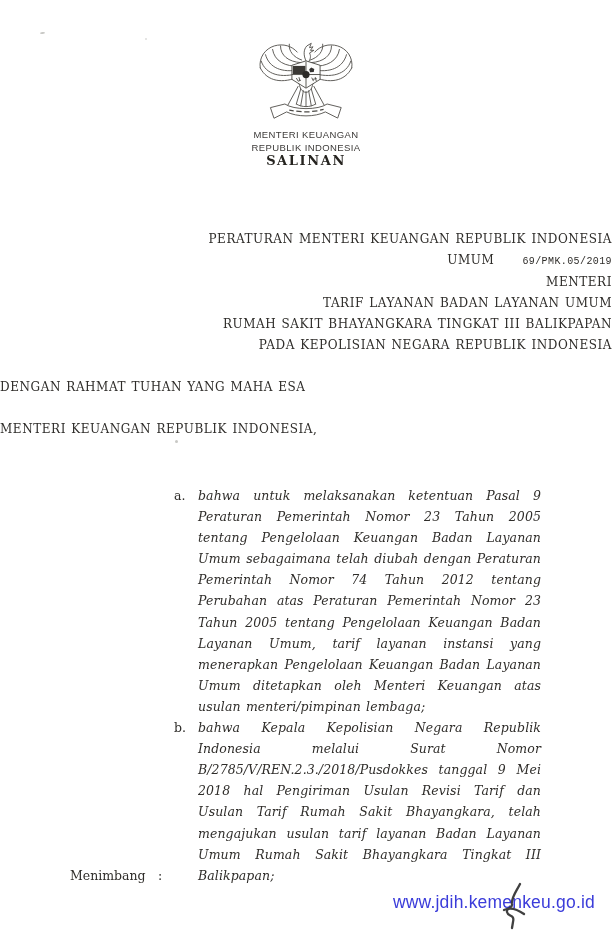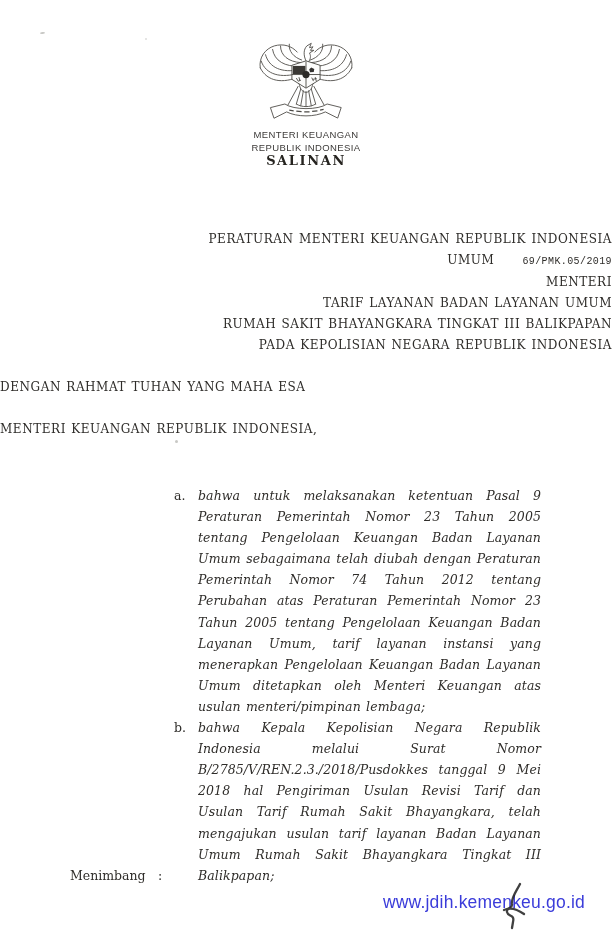--- a/index.html
+++ b/index.html
@@ -42,21 +42,21 @@
   .cons-colon{width:16px;flex:0 0 16px;}
   .cons-items{flex:1;}
   .cons-item{display:flex;align-items:flex-start;}
   .cons-marker{width:24px;flex:0 0 24px;}
   .cons-text{
     flex:1;text-align:justify;text-justify:inter-word;
     word-spacing:1.2px;letter-spacing:.1px;font-style:italic;
   }
   
   .watermark{
-    position:absolute;right:27px;top:892px;
+    position:absolute;right:17px;top:892px;
     font-family:"Liberation Sans","DejaVu Sans",sans-serif;
     font-size:17.5px;font-weight:500;color:#3b3cda;letter-spacing:.2px;text-align:right;
   }
   .pen-mark{position:absolute;left:501px;top:882px;width:28px;height:48px;}
   
   .speck{position:absolute;background:#9a9a95;border-radius:50%;}
   .s1{left:40px;top:32px;width:5px;height:2px;opacity:.55;transform:rotate(-8deg);}
   .s2{left:145px;top:38px;width:2px;height:2px;opacity:.35;}
   .s3{left:175px;top:440px;width:3px;height:3px;opacity:.55;}
 </style>

